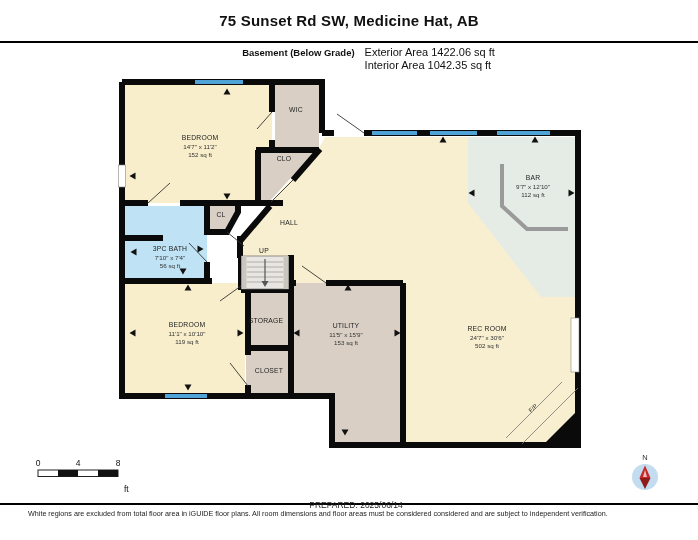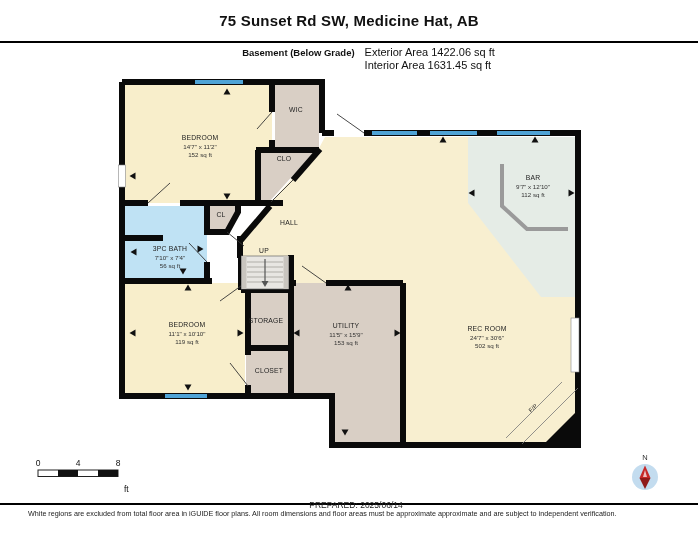--- a/index.html
+++ b/index.html
@@ -27,21 +27,21 @@
 <body>
 
 <div class="page">
 
   <div class="abs title">75 Sunset Rd SW, Medicine Hat, AB</div>
   <div class="abs rule" style="top:41px"></div>
   <div class="abs subtitle">
     <span class="floorlbl">Basement (Below Grade)</span>
     <span class="areas">
       <div>Exterior Area 1422.06 sq ft</div>
-      <div>Interior Area 1631.45 sq ft</div>
+      <div>Interior Area 1042.35 sq ft</div>
     </span>
   </div>
 
   <svg class="abs plan-svg" width="698" height="540" viewBox="0 0 698 540">
 
     <g>
       <polygon points="325,137 575,137 575,442 403,442 403,283 291,283 291,258 240,258 240,236 318,150" fill="#F8EFD0"></polygon>
       <polygon points="468,137 575,137 575,297 541,297 468,203" fill="#E5ECE6"></polygon>
       <polygon points="125,85 272,85 272,150 258,150 258,203 125,203" fill="#F8EECB"></polygon>
       <rect x="275" y="85" width="44" height="63" fill="#D9CFC5"></rect>
@@ -200,15 +200,15 @@
 
   <div class="tick" style="left:38px;top:468px">0</div>
   <div class="tick" style="left:78px;top:468px">4</div>
   <div class="tick" style="left:118px;top:468px">8</div>
   <div class="ftunit" style="left:124px;top:484px">ft</div>
 
   <div class="prepared" style="left:356px;top:472px">PREPARED: 2025/06/14</div>
 
   <div class="north" style="left:645px;top:457px">N</div>
 
-  <div class="disclaimer" style="left:28px;top:509px">White regions are excluded from total floor area in iGUIDE floor plans. All room dimensions and floor areas must be approximate approximate and are subject to independent verification.</div>
+  <div class="disclaimer" style="left:28px;top:509px">White regions are excluded from total floor area in iGUIDE floor plans. All room dimensions and floor areas must be considered considered and are subject to independent verification.</div>
 
 </div>
 
 </body></html>

